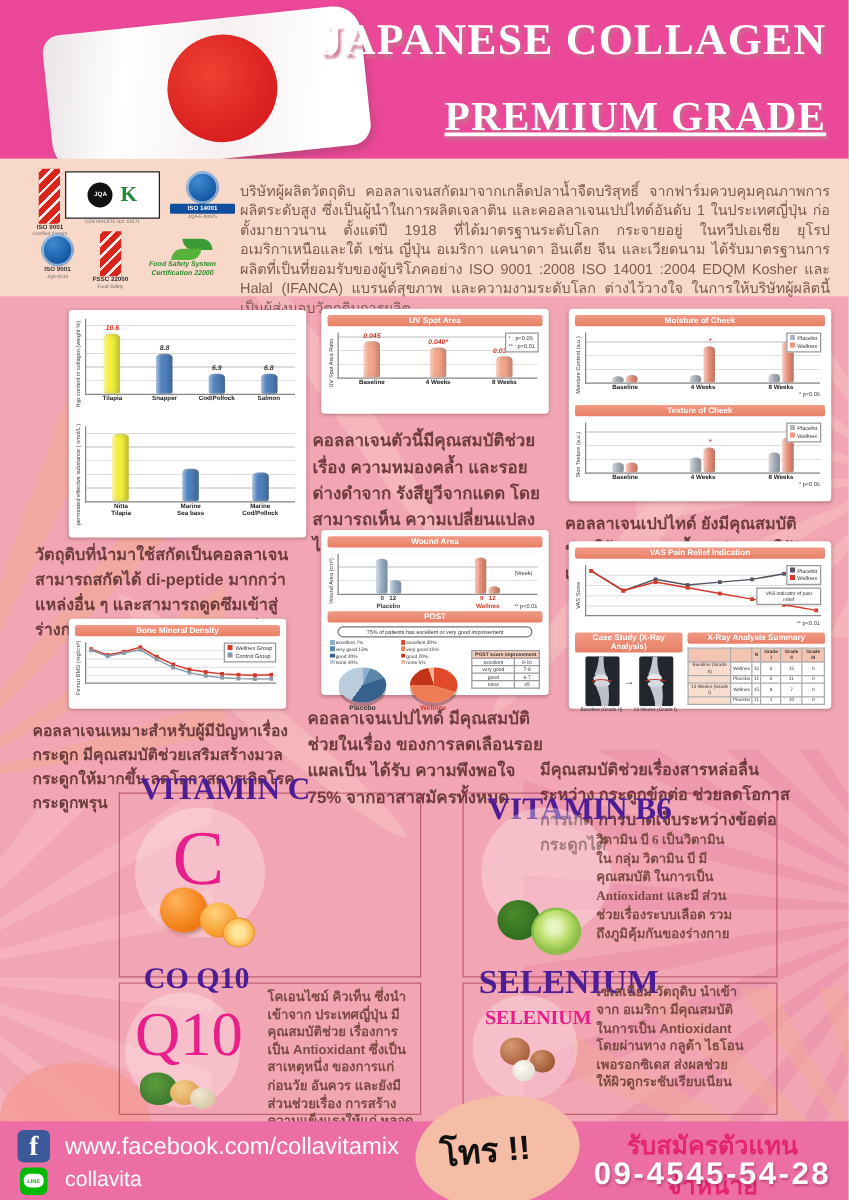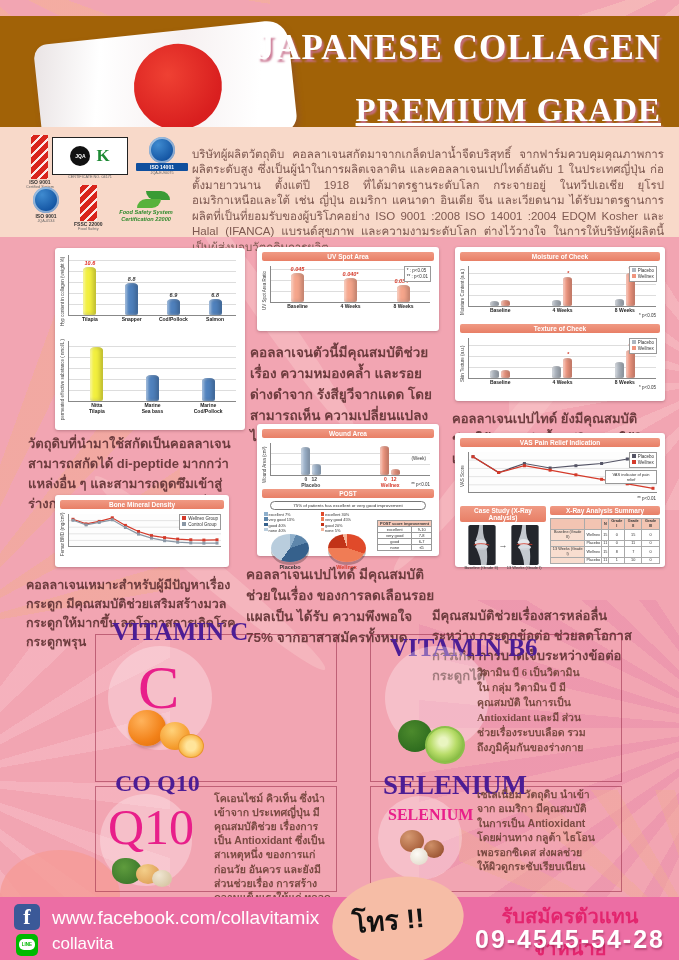--- a/index.html
+++ b/index.html
@@ -21,21 +21,21 @@
   .d-b3{left:60px;top:560px;transform:rotate(40deg);}
   .d-vit1{right:-60px;top:600px;width:320px;height:320px;
      background:repeating-conic-gradient(from 140deg at 100% 40%,rgba(233,140,170,.5) 0 5deg,transparent 5deg 13deg);}
   .d-vit2{right:-40px;top:790px;width:260px;height:220px;
      background:repeating-conic-gradient(from 180deg at 100% 80%,rgba(240,170,150,.45) 0 6deg,transparent 6deg 16deg);}
   .d-vit3{left:-70px;top:640px;width:240px;height:280px;
      background:repeating-conic-gradient(from 40deg at 0% 50%,rgba(248,190,200,.5) 0 6deg,transparent 6deg 17deg);}
   .d-blob{left:0px;top:850px;width:120px;height:90px;border-radius:50%;background:rgba(245,155,150,.8);}
 
   
-  .header{position:absolute;left:0;top:16px;width:679px;height:127px;background:#a16207;}
+  .header{position:absolute;left:0;top:0;width:679px;height:127px;background:#ec4899;}
   .flag-shadow{position:absolute;left:45px;top:100px;width:230px;height:30px;border-radius:50%;
      background:rgba(110,85,90,.35);filter:blur(6px);transform:rotate(-7deg);}
   .flag{position:absolute;left:38px;top:16px;width:255px;height:112px;transform:rotate(-6deg);
      background:linear-gradient(100deg,#e9e3e4 0%,#ffffff 25%,#f6f0f1 55%,#ffffff 85%);
      border-radius:14px 22px 16px 26px;box-shadow:2px 4px 6px rgba(120,60,80,.35);}
   .flag-sun{position:absolute;left:96px;top:13px;width:88px;height:86px;border-radius:50%;
      background:radial-gradient(circle at 40% 35%,#ef4133,#d91f1f 70%);}
   .title1,.title2{position:absolute;right:18px;margin:0;color:#ffffff;
      font-family:"Liberation Serif",serif;font-weight:bold;letter-spacing:1px;
      text-shadow:2px 3px 2px rgba(198,110,140,.9);}

